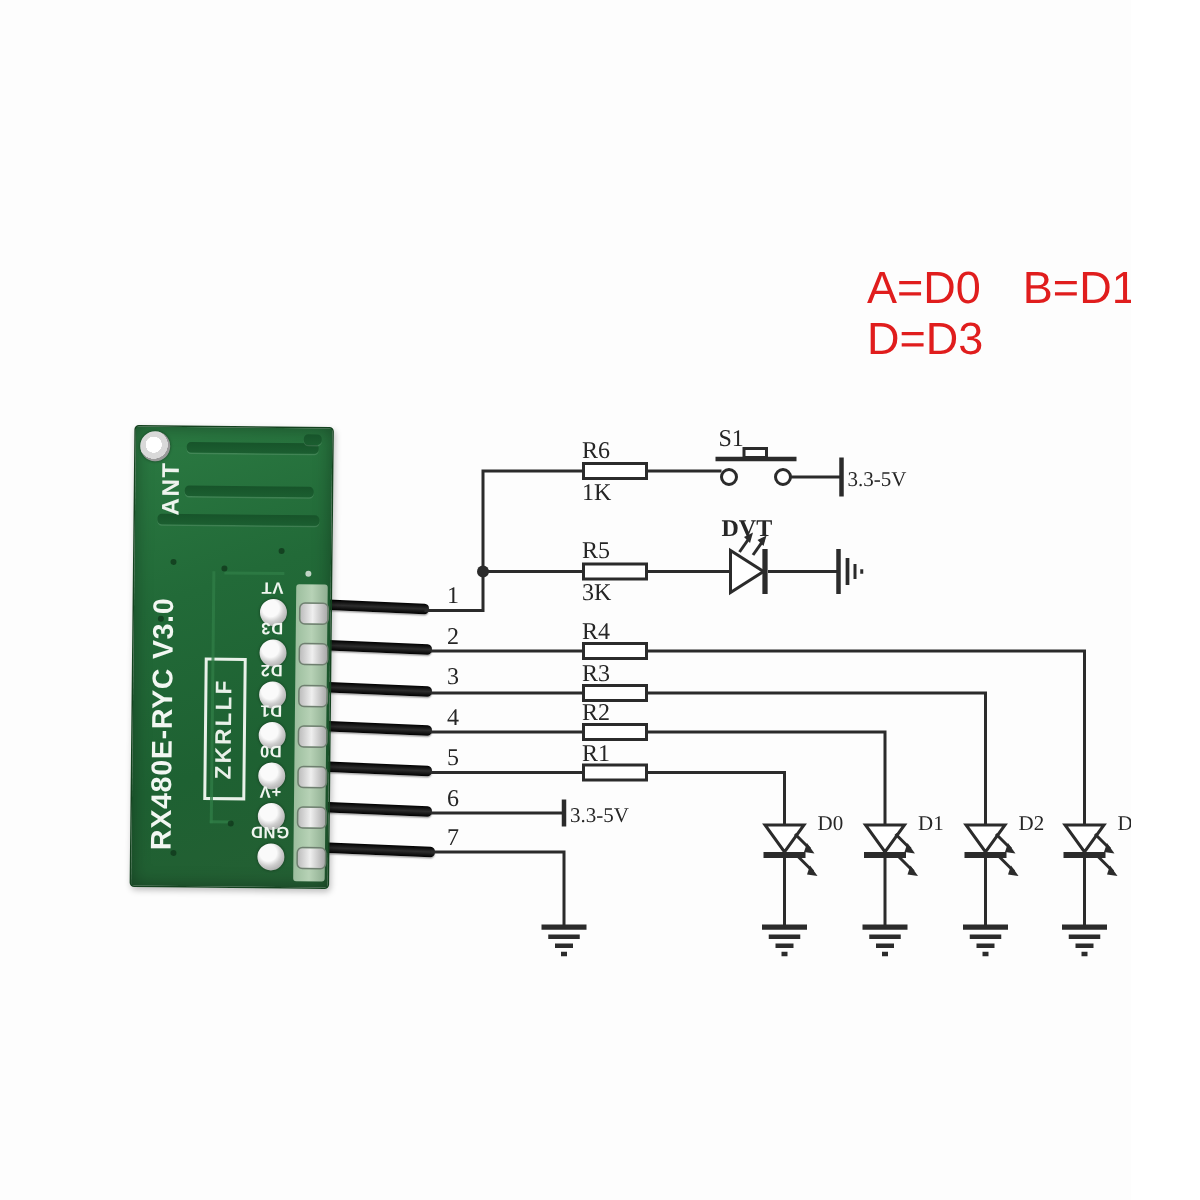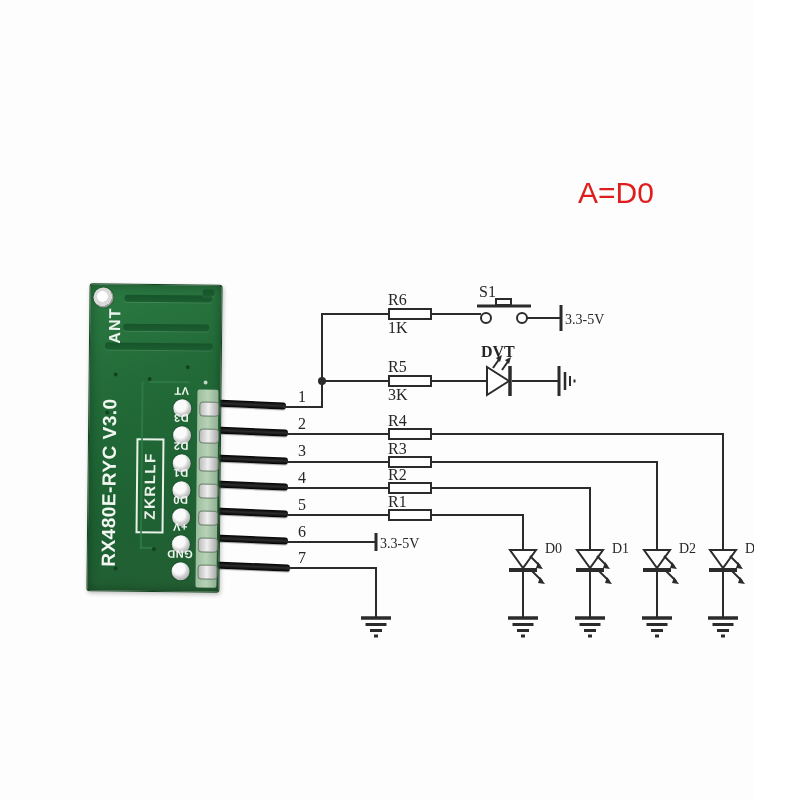--- a/index.html
+++ b/index.html
@@ -59,22 +59,24 @@
   .sch-text-small{font-family:"Liberation Serif", serif;font-size:14px;fill:#262626;}
 </style>
 </head>
 <body>
 
 <div id="canvas">
 
   <div class="legend">
     <div class="row">
       <span>A=D0</span>
+      <span>B=D1</span>
     </div>
     <div class="row">
+      <span>D=D3</span>
     </div>
   </div>
 
   <div class="leg" style="left:212px;top:401px;width:74px"></div>
   <div class="leg" style="left:212px;top:428px;width:76px"></div>
   <div class="leg" style="left:212px;top:456px;width:76px"></div>
   <div class="leg" style="left:212px;top:482px;width:76px"></div>
   <div class="leg" style="left:212px;top:509px;width:76px"></div>
   <div class="leg" style="left:212px;top:536px;width:76px"></div>
   <div class="leg" style="left:212px;top:563px;width:78px"></div>

